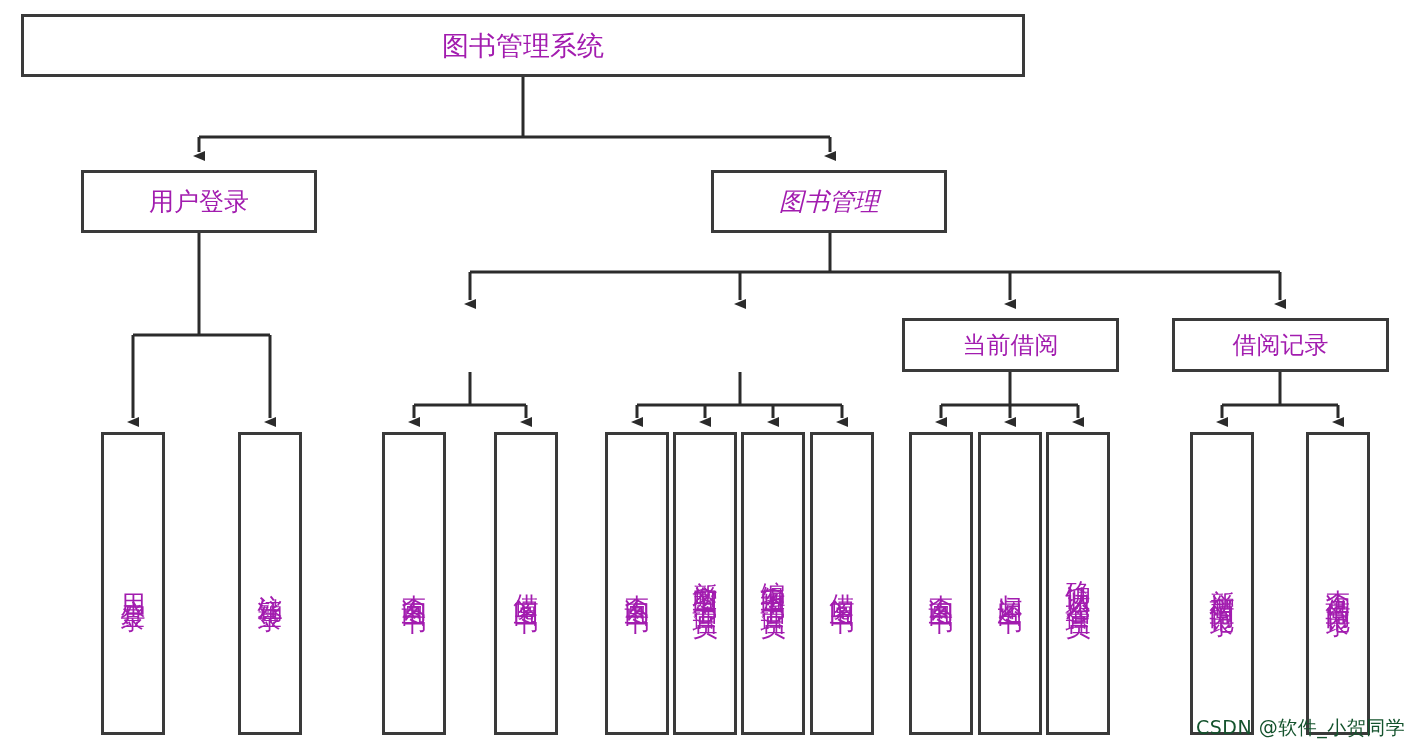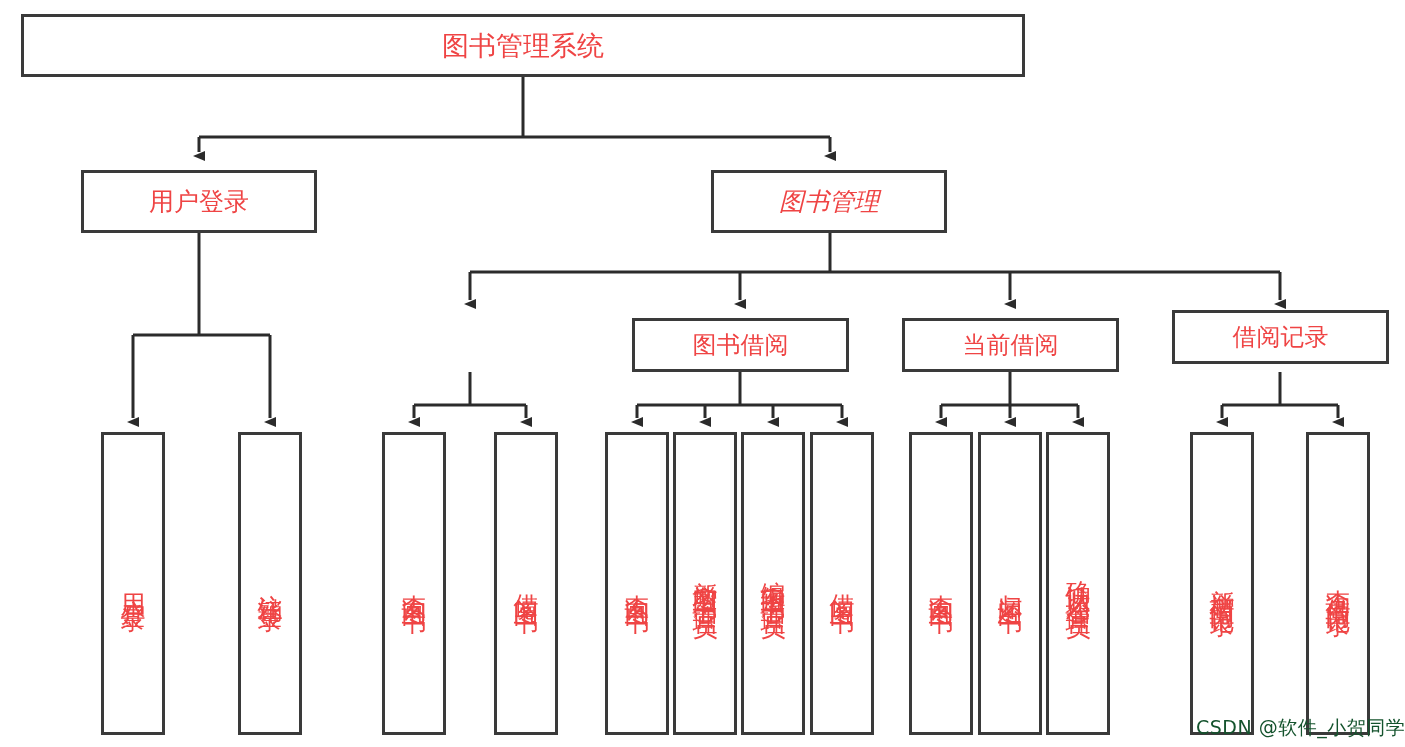--- a/index.html
+++ b/index.html
@@ -32,21 +32,21 @@
     border: 3px solid #3a3a3a;
     display: flex;
     align-items: center;
     justify-content: center;
     color: #2b2b2b;
   }
   .node .lbl {
     display: block;
     text-align: center;
     line-height: 1.18;
-    color: #ef4444;
+    color: #a21caf;
     white-space: pre;
   }
   
   .node.root {
     border-width: 3px;
   }
   .node.root .lbl {
     font-size: 27px;
   }
   
@@ -142,29 +142,26 @@
 
   <div class="node lvl1" style="left:81px; top:170px; width:236px; height:63px;">
     <span class="lbl">用户登录</span>
   </div>
 
   <div class="node lvl1" style="left:711px; top:170px; width:236px; height:63px;font-style:italic;">
     <span class="lbl">图书管理</span>
   </div>
 
 
-  <div class="node lvl2" style="left:632px; top:318px; width:217px; height:54px;">
-    <span class="lbl">图书借阅</span>
-  </div>
 
   <div class="node lvl2" style="left:902px; top:318px; width:217px; height:54px;">
     <span class="lbl">当前借阅</span>
   </div>
 
-  <div class="node lvl2" style="left:1172px; top:310px; width:217px; height:54px;">
+  <div class="node lvl2" style="left:1172px; top:318px; width:217px; height:54px;">
     <span class="lbl">借阅记录</span>
   </div>
 
   <div class="node leaf" style="left:101px; top:432px; width:64px; height:303px;">
     <span class="lbl">用户登录</span>
   </div>
 
   <div class="node leaf" style="left:238px; top:432px; width:64px; height:303px;">
     <span class="lbl">注销登录</span>
   </div>

